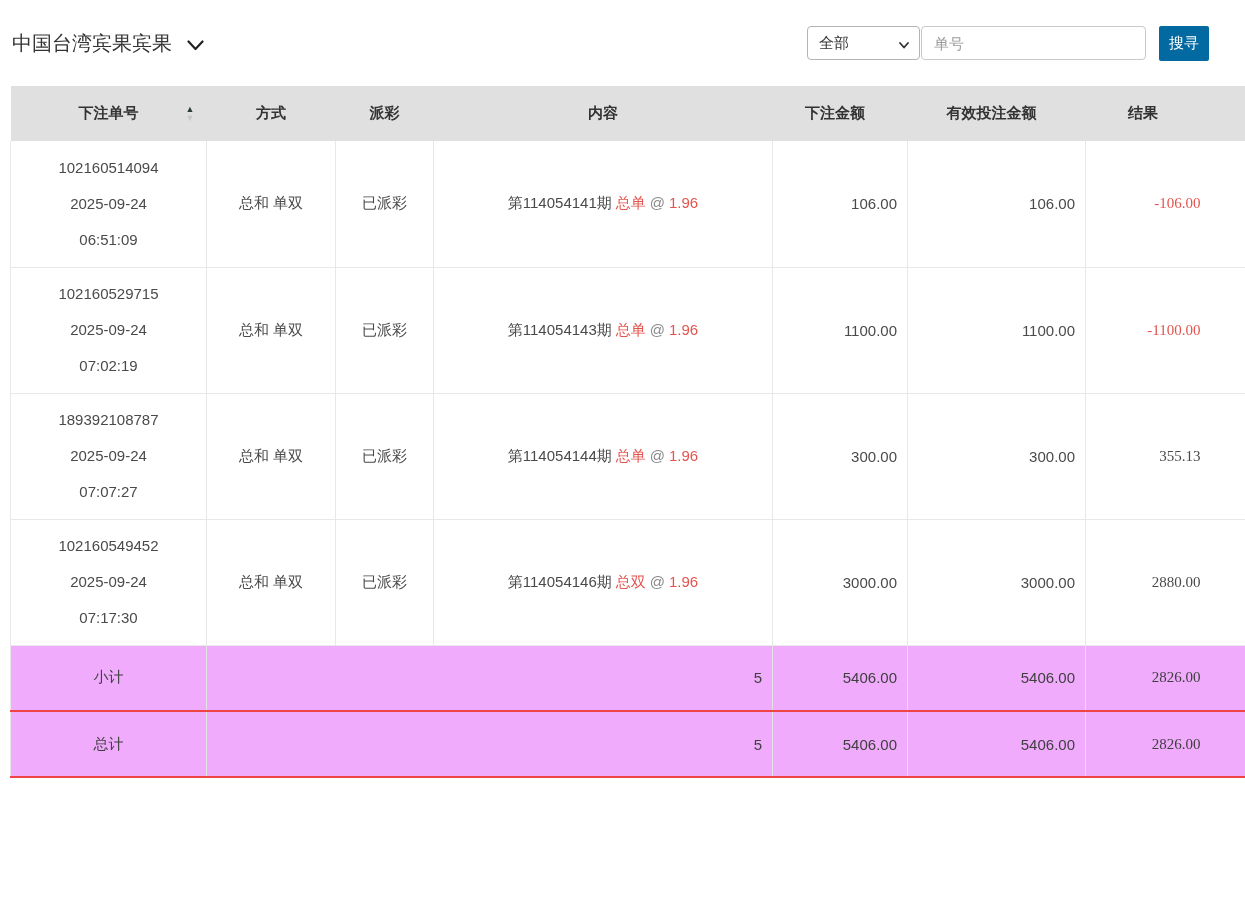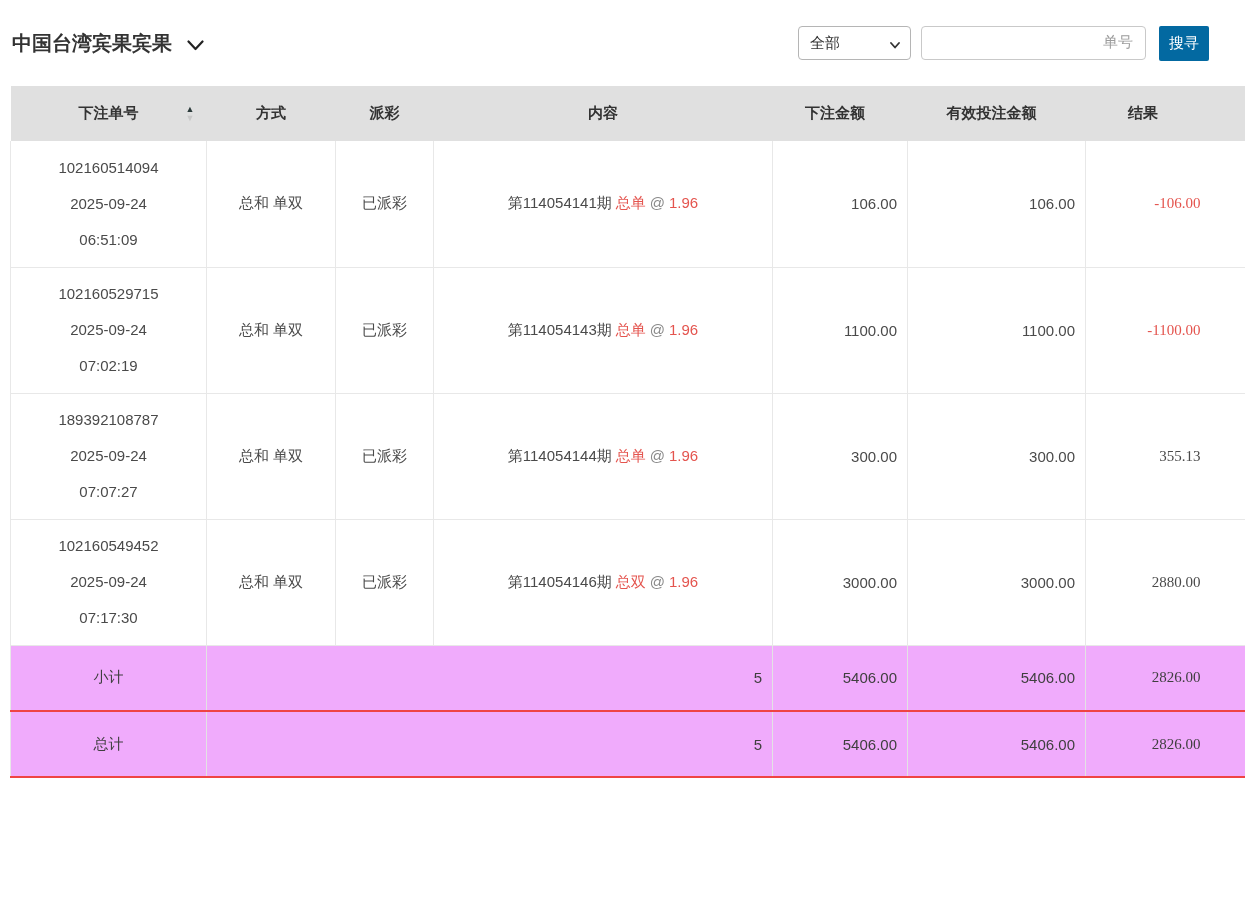--- a/index.html
+++ b/index.html
@@ -17,21 +17,21 @@
     display:flex;
     align-items:center;
     justify-content:space-between;
     padding:0 36px 0 12px;
   }
   .page-title {
     display:flex;
     align-items:center;
     gap:15px;
     font-size:20px;
-    font-weight:700;
+    font-weight:400;
     color:#333333;
     cursor:pointer;
     text-align:center;
   }
   .title-chevron { margin-top:4px; display:inline-flex; }
 
   .controls { display:flex; align-items:center; }
   .fake-select {
     width:113px; height:34px;
     border:1px solid #b5b5b5;
@@ -43,27 +43,26 @@
     padding:0 10px 0 11px;
     font-size:15px;
     color:#333333;
     cursor:pointer;
     margin-left:44px;
   }
   .search-input {
     width:225px; height:34px;
     border:1px solid #c9c9c9;
     border-radius:4px;
-    margin-left:10px;
+    margin-left:1px;
     padding:0 12px;
     font-size:15px;
     color:#333333;
     outline:none;
-    font-family:Liberation Mono, monospace;
-    text-align:right;
+    font-family:Liberation Sans, sans-serif;
   }
   .search-input::placeholder { color:#9b9b9b; }
   .search-btn {
     height:35px;
     min-width:50px;
     margin-left:13px;
     border:none;
     border-radius:2px;
     background:#0369a1;
     color:#ffffff;

